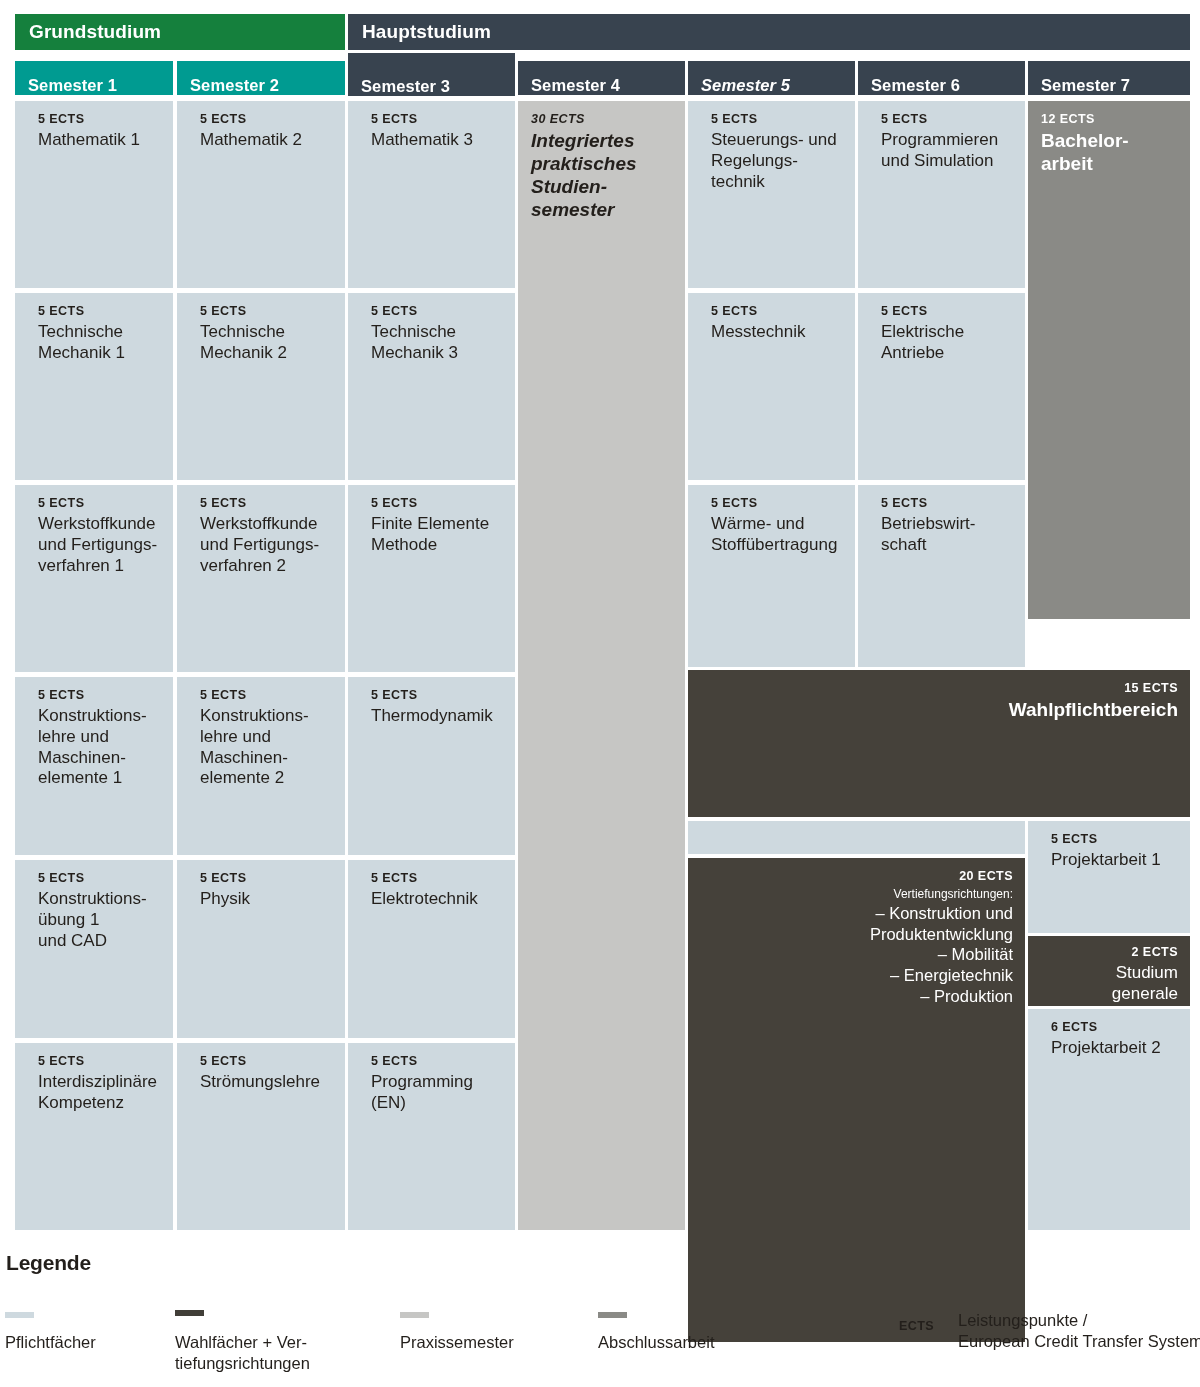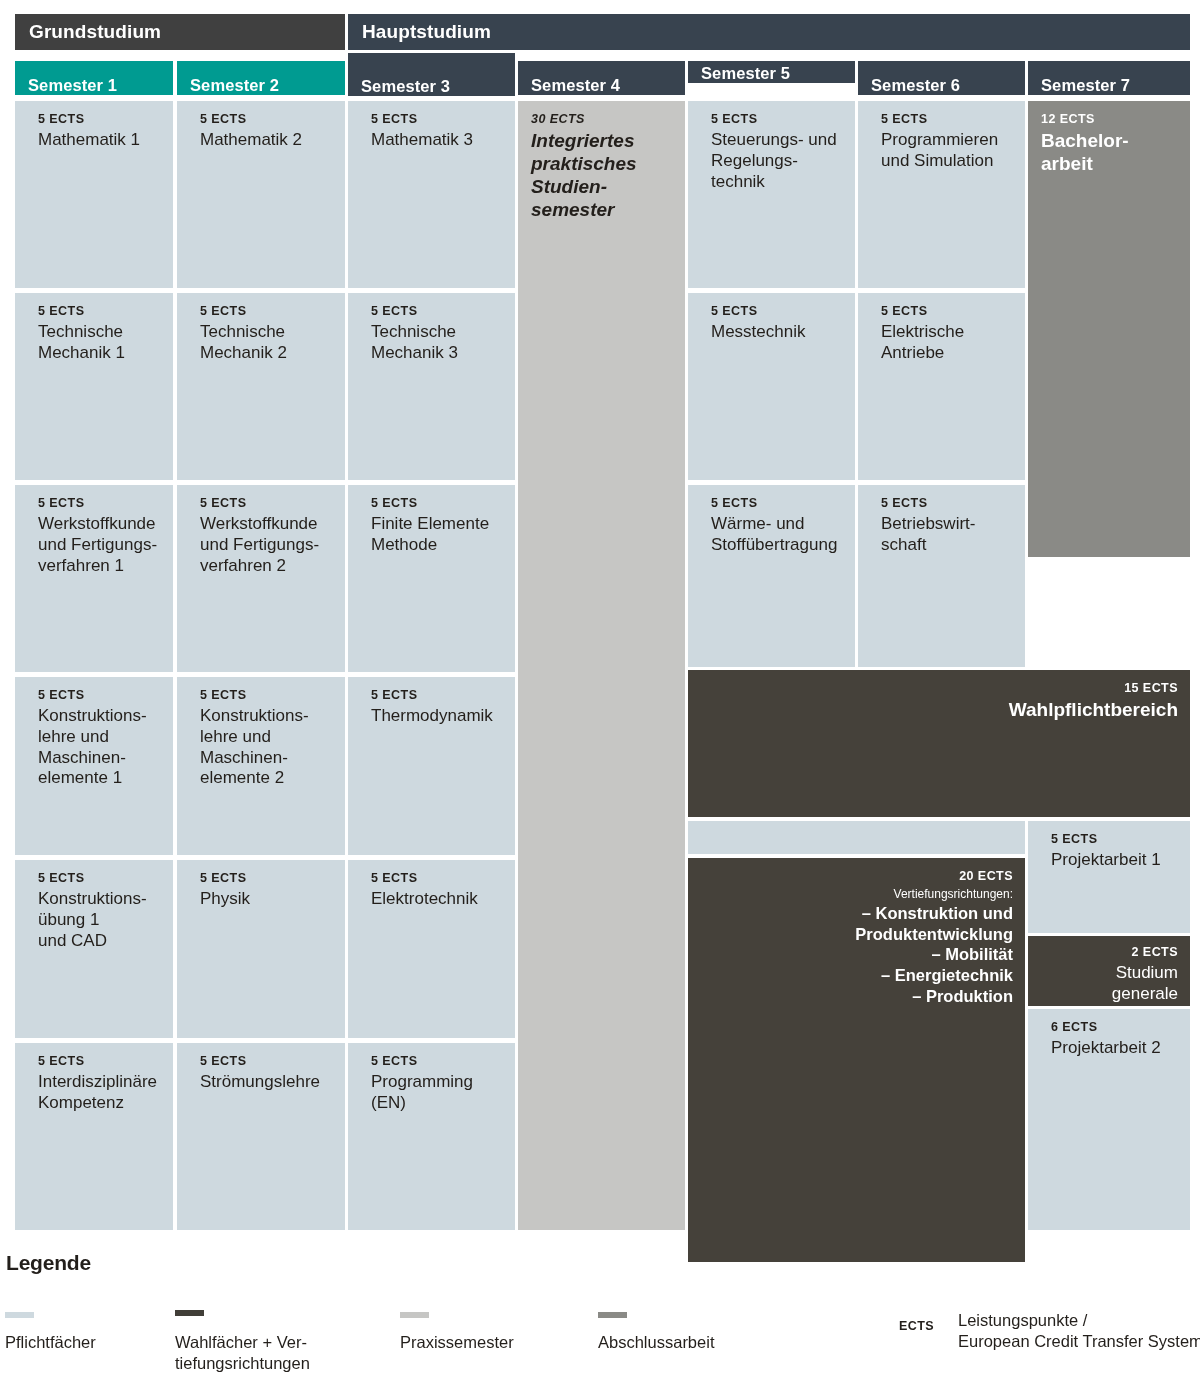--- a/index.html
+++ b/index.html
@@ -20,21 +20,21 @@
   
   .group-header {
     display: flex;
     align-items: center;
     color: #ffffff;
     font-weight: bold;
     font-size: 19px;
     padding-left: 14px;
     letter-spacing: 0.1px;
   }
-  .group-basic  { background: #404040; }
+  .group-basic  { background: #15803d; }
   .group-main   { background: #38434f; }
 
   
   .sem-header {
     display: flex;
     align-items: flex-end;
     color: #ffffff;
     font-weight: bold;
     font-size: 16.5px;
     padding-left: 13px;
@@ -79,21 +79,21 @@
   
   .vert-sub {
     font-size: 12px;
     font-weight: normal;
     display: block;
     margin-bottom: 1px;
   }
   .vert-list { list-style: none; margin: 0; padding: 0; }
   .vert-list li {
     font-size: 16.5px;
-    font-weight: bold;
+    font-weight: normal;
     line-height: 1.26;
     white-space: pre-line;
     text-indent: 0;
   }
 
   
   .legend-title {
     font-size: 21px;
     font-weight: bold;
     letter-spacing: -0.2px;
@@ -132,21 +132,21 @@
   </div>
   <div class="abs sem-header sem-teal" style="left:177px; top:61px; width:168px; height:34px;">
     <span>Semester 2</span>
   </div>
   <div class="abs sem-header sem-dark" style="left:348px; top:53px; width:167px; height:43px;">
     <span>Semester 3</span>
   </div>
   <div class="abs sem-header sem-dark" style="left:518px; top:61px; width:167px; height:34px;">
     <span>Semester 4</span>
   </div>
-  <div class="abs sem-header sem-dark" style="left:688px; top:61px; width:167px; height:22px;">
+  <div class="abs sem-header sem-dark" style="left:688px; top:61px; width:167px; height:34px;font-style:italic;">
     <span>Semester 5</span>
   </div>
   <div class="abs sem-header sem-dark" style="left:858px; top:61px; width:167px; height:34px;">
     <span>Semester 6</span>
   </div>
   <div class="abs sem-header sem-dark" style="left:1028px; top:61px; width:162px; height:34px;">
     <span>Semester 7</span>
   </div>
 
   <div class="abs cell c-light" style="left:15px; top:101px; width:158px; height:187px;">
@@ -275,34 +275,34 @@
     <span class="ects">5 ECTS</span>
     <span class="title">Elektrische
 Antriebe</span>
   </div>
   <div class="abs cell c-light" style="left:858px; top:485px; width:167px; height:182px;">
     <span class="ects">5 ECTS</span>
     <span class="title">Betriebswirt-
 schaft</span>
   </div>
 
-  <div class="abs cell c-midgray" style="left:1028px; top:101px; width:162px; height:456px;">
+  <div class="abs cell c-midgray" style="left:1028px; top:101px; width:162px; height:518px;">
     <span class="ects">12 ECTS</span>
     <span class="title-b">Bachelor-
 arbeit</span>
   </div>
 
   <div class="abs cell c-dark" style="left:688px; top:670px; width:502px; height:147px;">
     <span class="ects">15 ECTS</span>
     <span class="title-b">Wahlpflichtbereich</span>
   </div>
 
   <div class="abs c-light" style="left:688px; top:821px; width:337px; height:33px;"></div>
 
-  <div class="abs cell c-dark" style="left:688px; top:858px; width:337px; height:404px;">
+  <div class="abs cell c-dark" style="left:688px; top:858px; width:337px; height:484px;">
     <span class="ects">20 ECTS</span>
     <span class="vert-sub">Vertiefungsrichtungen:</span>
     <ul class="vert-list">
       <li>– Konstruktion und
    Produktentwicklung</li>
       <li>– Mobilität</li>
       <li>– Energietechnik</li>
       <li>– Produktion</li>
     </ul>
   </div>

